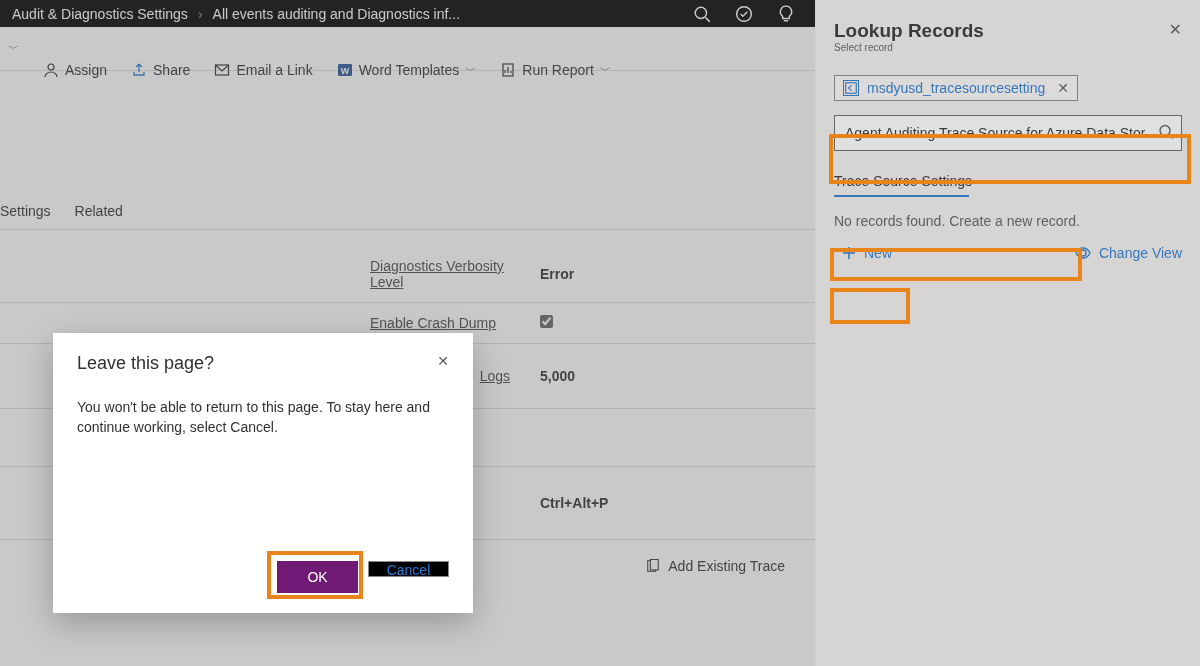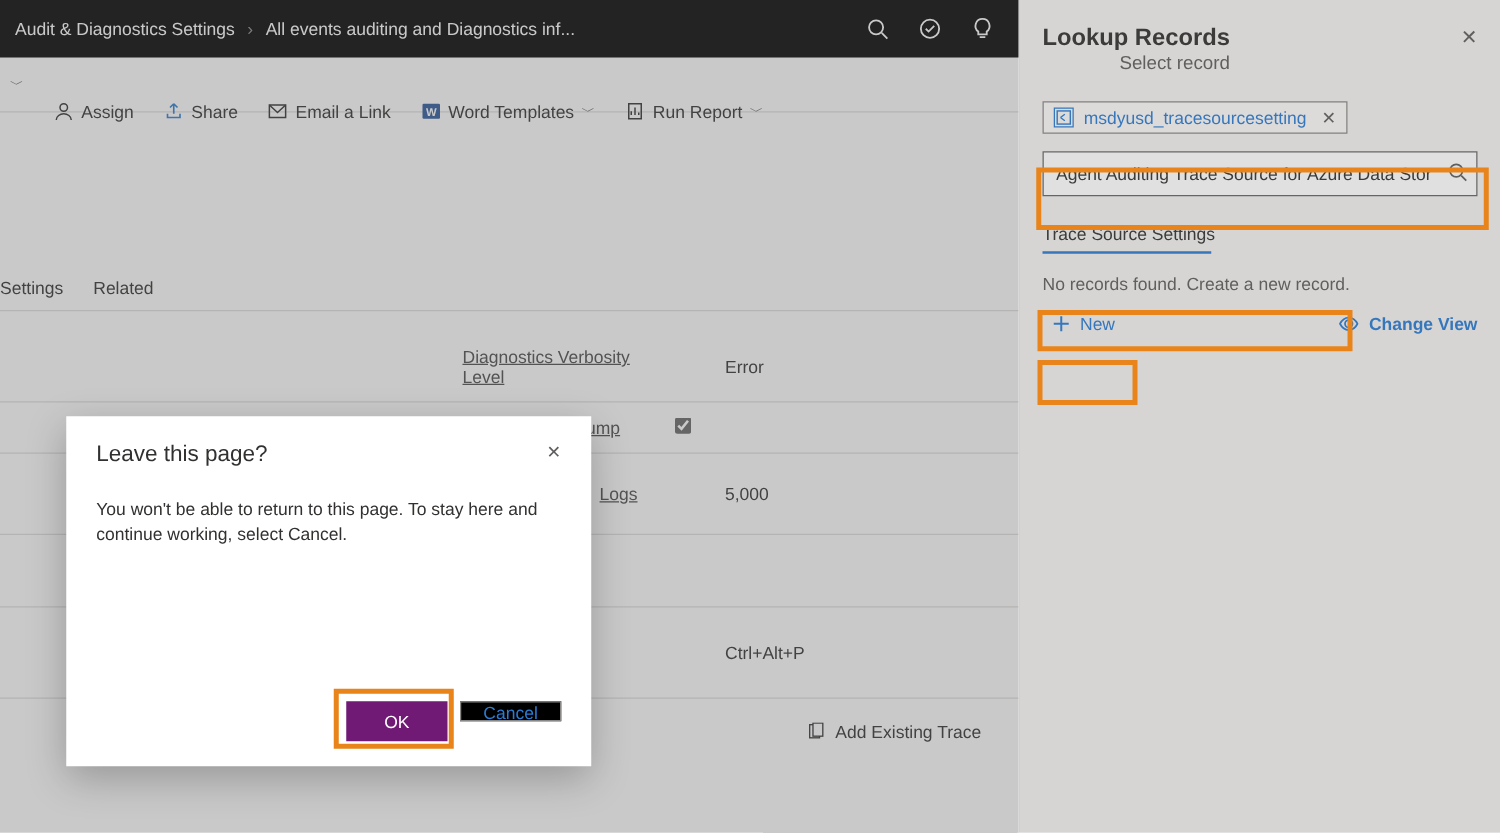--- a/index.html
+++ b/index.html
@@ -1,20 +1,20 @@
 <!DOCTYPE html>
 <html><head>
 <meta charset="utf-8">
 <style>
   * { box-sizing: border-box; margin: 0; padding: 0; font-family: "Segoe UI", Arial, sans-serif; }
   body { width: 1200px; height: 666px; overflow: hidden; background: #fff; position: relative; font-size: 14px; color: #323130; }
 
   
   .top-header {
-    height: 46px; background: #000; color: #fff; display: flex; align-items: center; padding: 0 12px;
+    height: 27px; background: #000; color: #fff; display: flex; align-items: center; padding: 0 12px;
     width: 815px;
   }
   .breadcrumb { display: flex; align-items: center; gap: 10px; font-size: 14px; }
   .breadcrumb-sep { color: #888; }
   .header-icons { margin-left: auto; display: flex; gap: 24px; padding-right: 8px;}
   .header-icons .ic { width: 18px; height: 18px; display:inline-flex; align-items:center; justify-content:center; }
 
   
   .command-bar {
     height: 44px; border-bottom: 1px solid #e1dfdd; display: flex; align-items: center; gap: 24px;
@@ -27,21 +27,21 @@
   
   .main { width: 815px; }
   .tabs-row { display:flex; gap: 24px; padding: 32px 0 10px 0; border-bottom:1px solid #e1dfdd; }
   .tabs-row .tab { color:#323130; }
 
   .fields { padding-top: 16px; }
   .field-row { display:flex; border-bottom: 1px solid #e1dfdd; padding: 12px 0 12px 0; align-items:center;}
   .field-label-col { width: 370px; }
   .field-name-col  { width: 170px; color:#4b4b4b;text-decoration:underline; }
   .field-value-col { padding-left: 0; font-weight:400; color:#323130; }
-  .bold { font-weight:400;margin-left:40px; }
+  .bold { font-weight:700; }
 
   .add-link { display:flex; align-items:center; gap:8px; color:#323130; justify-content:flex-end; padding: 18px 30px 0 0; width:815px;}
   .add-link svg { width:14px; height:14px; }
 
   
   .dim { position:absolute; left:0; top:0; width:815px; height:666px; background:rgba(100,100,100,0.35); pointer-events:none; }
 
   
   .dialog {
     position:absolute; left:53px; top:333px; width:420px; height:280px; background:#fff;
@@ -60,40 +60,40 @@
 
   
   .panel {
     position:absolute; right:0; top:0; width:385px; height:666px; background:#f3f2f1;
     border-left:1px solid #d2d0ce; padding: 20px 18px 12px 18px;
     display:flex; flex-direction:column;
   }
   .panel-dim { position:absolute; left:0; top:0; right:0; bottom:0; background:rgba(100,100,100,0.20); pointer-events:none; }
   .panel-header { display:flex; justify-content:space-between; align-items:flex-start; margin-bottom:2px;}
   .panel-title { font-size:19px; font-weight:600; color:#323130; }
-  .panel-sub { font-size:15px; color:#605e5c; margin-bottom:20px;text-align:right;}
+  .panel-sub { font-size:10px; color:#605e5c; margin-bottom:20px;}
   .panel-close { font-size:16px; color:#605e5c; cursor:pointer; }
 
   .entity-chip { border:1px solid #8a8886; background:#faf9f8; display:inline-flex; align-items:center; gap:8px;
     padding:4px 8px; color:#2b7cd3; font-size:14px; margin-bottom:14px;}
   .entity-chip .chip-x { color:#605e5c; cursor:pointer; margin-left:4px;}
   .chip-ic { display:inline-flex; width:16px; height:16px; border:1px solid #2b7cd3; }
 
   .search-wrap { position:relative; margin-bottom:22px;}
   .search-box { width:100%; height:36px; border:1px solid #666; padding: 0 36px 0 10px; font-size:14px; color:#323130; background:#fff;}
   .search-go { position:absolute; right:8px; top:50%; transform:translateY(-50%); color:#605e5c; cursor:pointer;}
 
   .section-label { font-size:14px; color:#323130; padding-bottom:6px; display:inline-block;}
   .section-underline { width:135px; height:2px; background:#2b7cd3; margin-bottom:16px;}
 
   .empty-msg { color:#605e5c; font-size:14px; margin-bottom:14px; display:inline-block;}
 
   .action-row { display:flex; align-items:center; justify-content:space-between; }
   .new-btn { display:flex; align-items:center; gap:8px; color:#2b7cd3; cursor:pointer; font-size:14px; padding:2px 8px;}
-  .change-view { display:flex; align-items:center; gap:8px; color:#2b7cd3; cursor:pointer; font-size:14px;font-weight:bold;}
+  .change-view { display:flex; align-items:center; gap:8px; color:#2b7cd3; cursor:pointer; font-size:14px;}
 
   svg { flex-shrink:0; }
 </style>
 </head>
 <body>
 
 <div class="top-header">
   <div class="breadcrumb">
     <span>Audit &amp; Diagnostics Settings</span>
     <span class="breadcrumb-sep">›</span>

